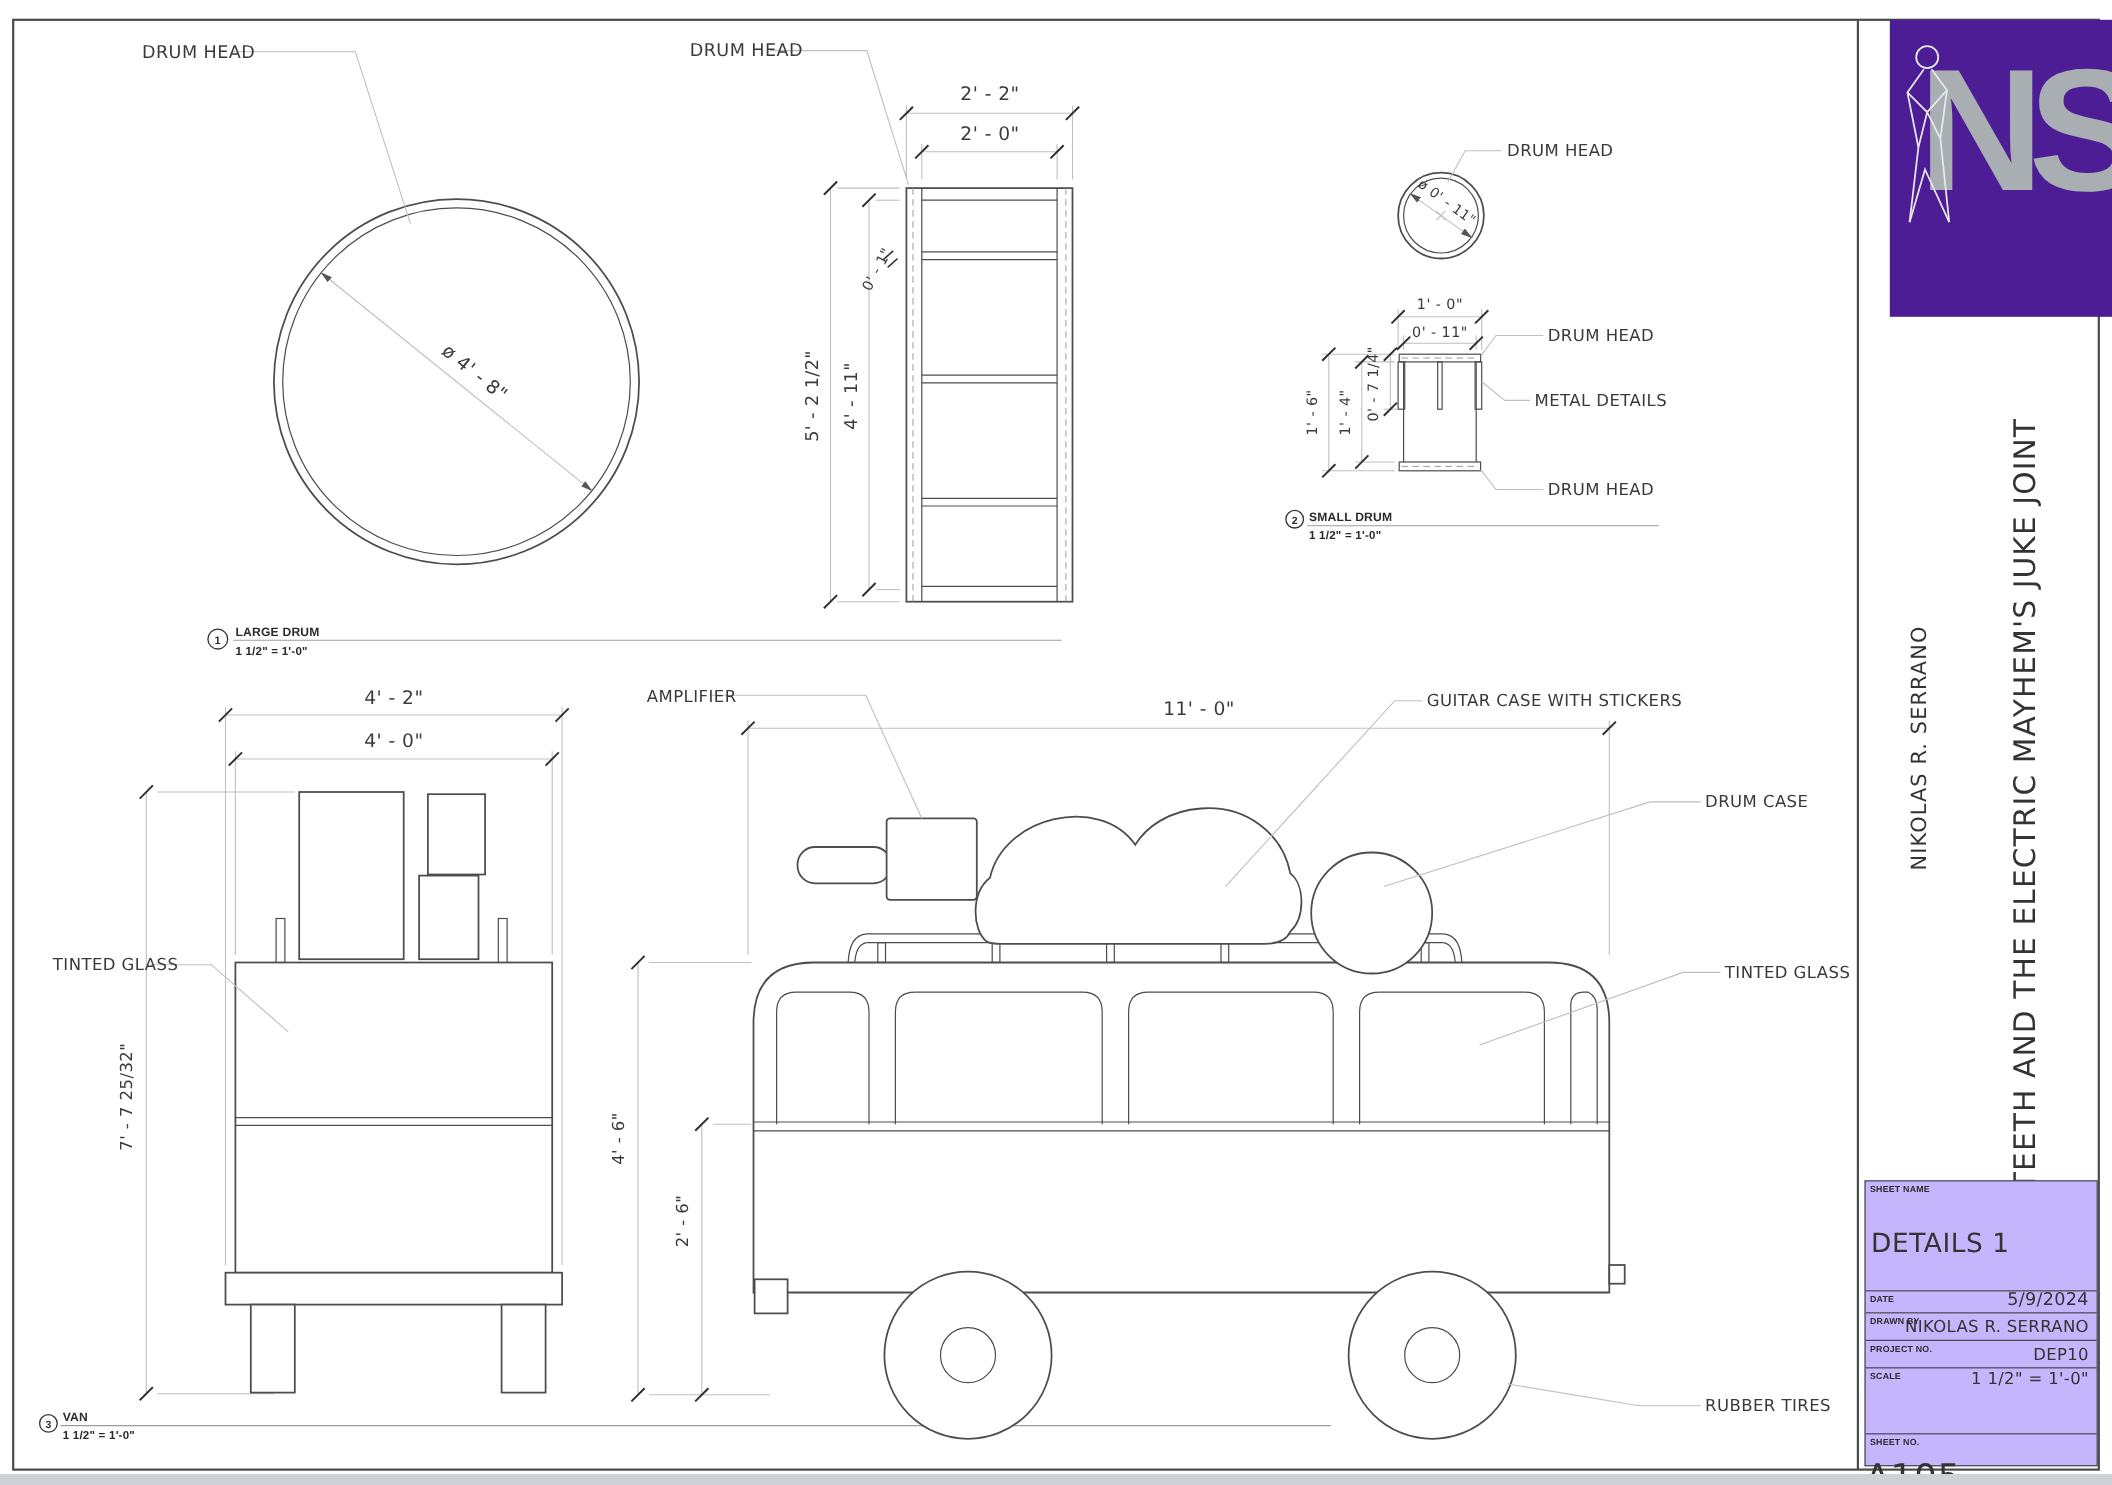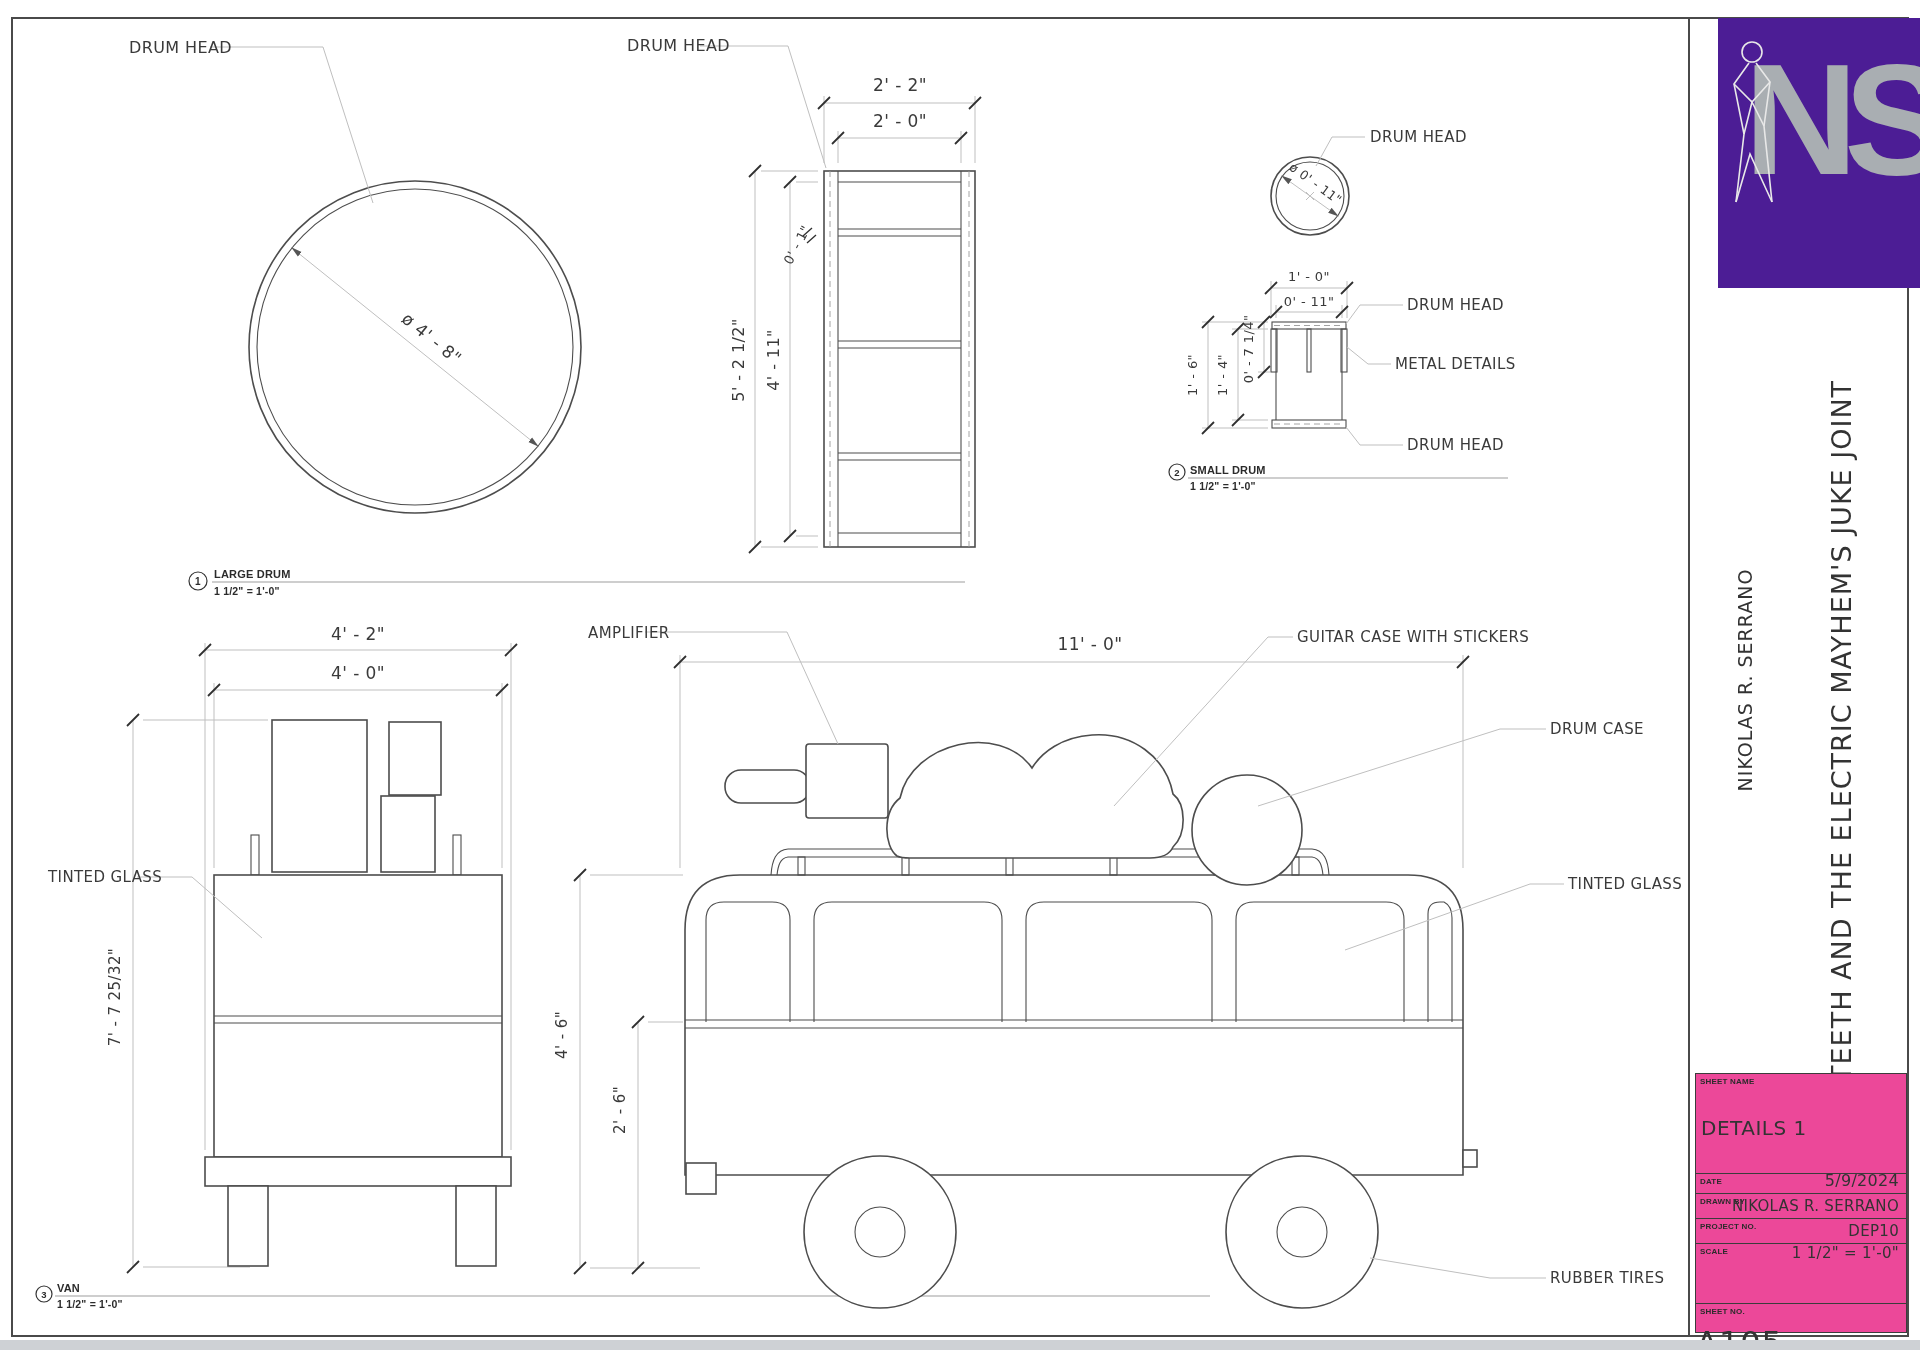--- a/index.html
+++ b/index.html
@@ -21,27 +21,27 @@
   .tb-sep{position:absolute;left:1688px;top:18px;width:0;height:1318px;border-left:2px solid #4a4a4a;}
   .logo{position:absolute;left:1718px;top:18px;width:217px;height:270px;background:#4c1d95;overflow:hidden;}
   .logo .ns{position:absolute;left:26px;top:22px;font-family:"Liberation Sans",sans-serif;
             font-weight:700;font-size:158px;line-height:158px;letter-spacing:-14px;color:#a9aeb2;}
   .logo svg{position:absolute;left:4px;top:16px;}
   .vtext{position:absolute;white-space:nowrap;text-align:center;color:#333;
          font-family:"DejaVu Sans",sans-serif;letter-spacing:1px;}
   .v-architect{left:1615px;top:669px;width:260px;height:22px;font-size:19px;transform:rotate(-90deg);}
   .v-title{left:1428px;top:739px;width:830px;height:34px;font-size:27px;transform:rotate(-90deg);}
   .tb{position:absolute;left:1695px;top:1073px;width:212px;height:260px;
-      border:1px solid #3c3c3c;box-sizing:border-box;background:#ec4899;}
+      border:1px solid #3c3c3c;box-sizing:border-box;background:#c4b5fd;}
   .tb-row{position:relative;box-sizing:border-box;border-top:1px solid #3c3c3c;}
   .tb-row.first{border-top:none;}
   .tb-lab{position:absolute;left:4px;top:3px;font-family:"Liberation Sans",sans-serif;
           font-size:8px;font-weight:700;color:#2b2b2b;letter-spacing:.2px;}
   .tb-val{position:absolute;right:7px;bottom:3px;font-size:15px;color:#333;letter-spacing:.3px;white-space:nowrap;}
-  .tb-big{position:absolute;left:5px;top:42px;font-size:20px;color:#333;letter-spacing:.5px;}
+  .tb-big{position:absolute;left:5px;top:42px;font-size:24px;color:#333;letter-spacing:.5px;}
   .tb-sheetno{position:absolute;left:0;right:0;top:20px;text-align:left;font-size:32px;color:#333;letter-spacing:1px;}
   .page-edge{position:absolute;left:0;bottom:0;width:100%;height:10px;background:#ced1d5;}
 </style>
 </head>
 <body>
 
 <div class="page">
 <svg class="draw" width="1920" height="1350" viewBox="0 0 1920 1350">
   <defs>
     <marker id="arw" markerWidth="12" markerHeight="10" refX="10" refY="4" orient="auto-start-reverse">

